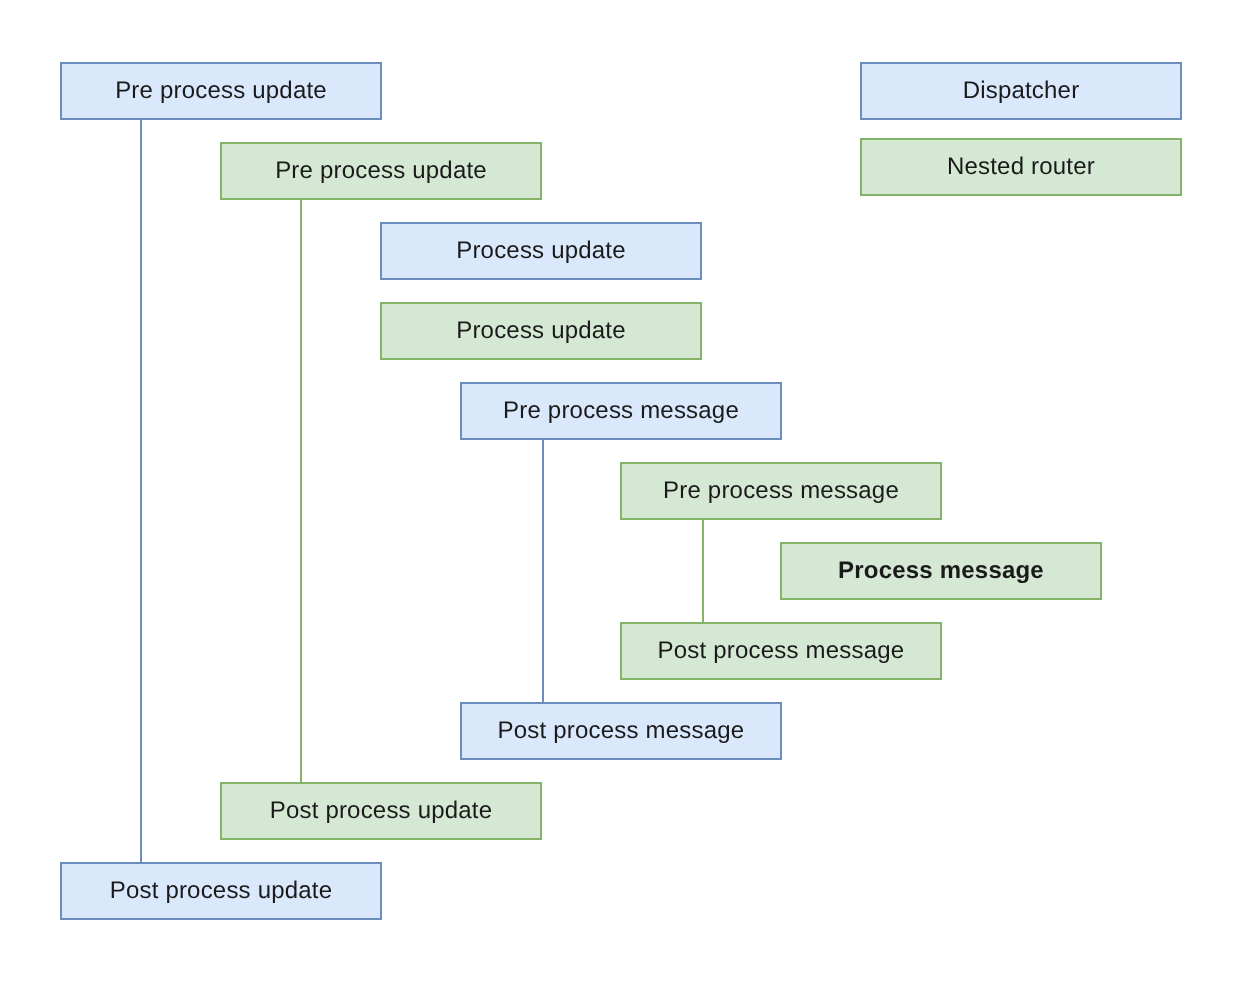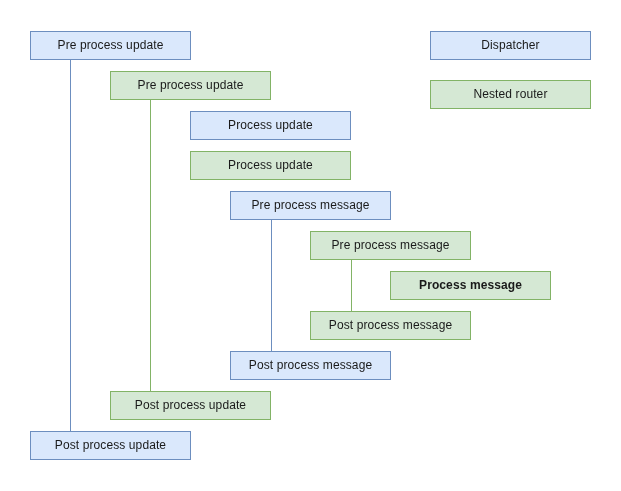--- a/index.html
+++ b/index.html
@@ -69,16 +69,16 @@
       <div class="node router" style="left: 310px; top: 231px;">Pre process message</div>
       <div class="node router" style="left: 390px; top: 271px; font-weight: bold;">Process message</div>
       <div class="node router" style="left: 310px; top: 311px;">Post process message</div>
       <div class="node dispatcher" style="left: 230px; top: 351px;">Post process message</div>
       <div class="node router" style="left: 110px; top: 391px;">Post process update</div>
       <div class="node dispatcher" style="left: 30px; top: 431px;">Post process update</div>
     </div>
 
   <div class="legend-group">
     <div class="node dispatcher" style="left:430px; top:31px;">Dispatcher</div>
-    <div class="node router" style="left:430px; top:80px;">Nested router</div>
+    <div class="node router" style="left:430px; top:69px;">Nested router</div>
   </div>
 
 </div>
 
 </body></html>

